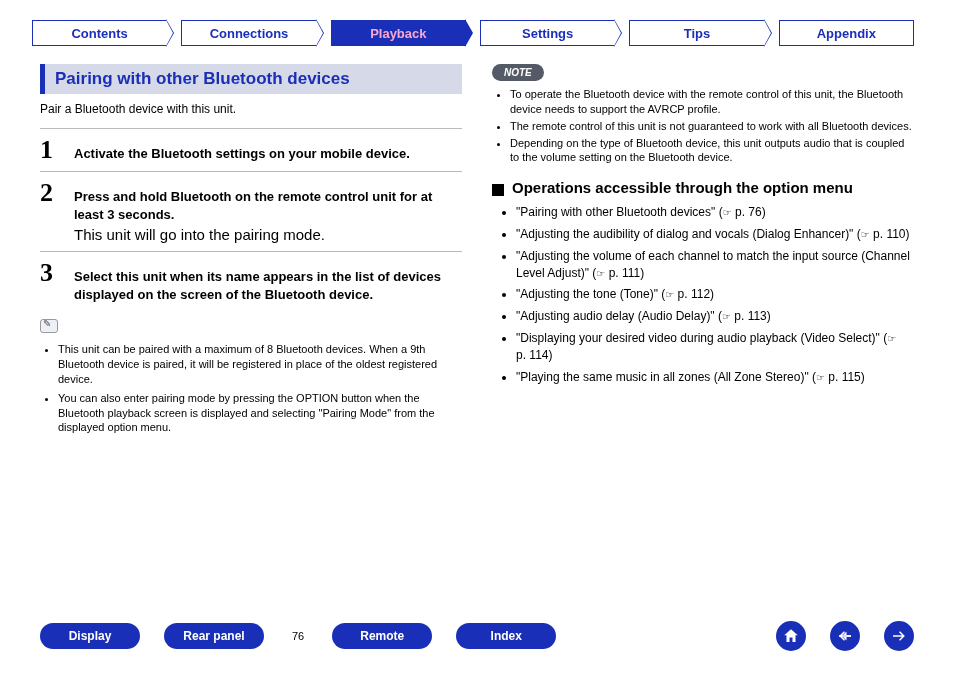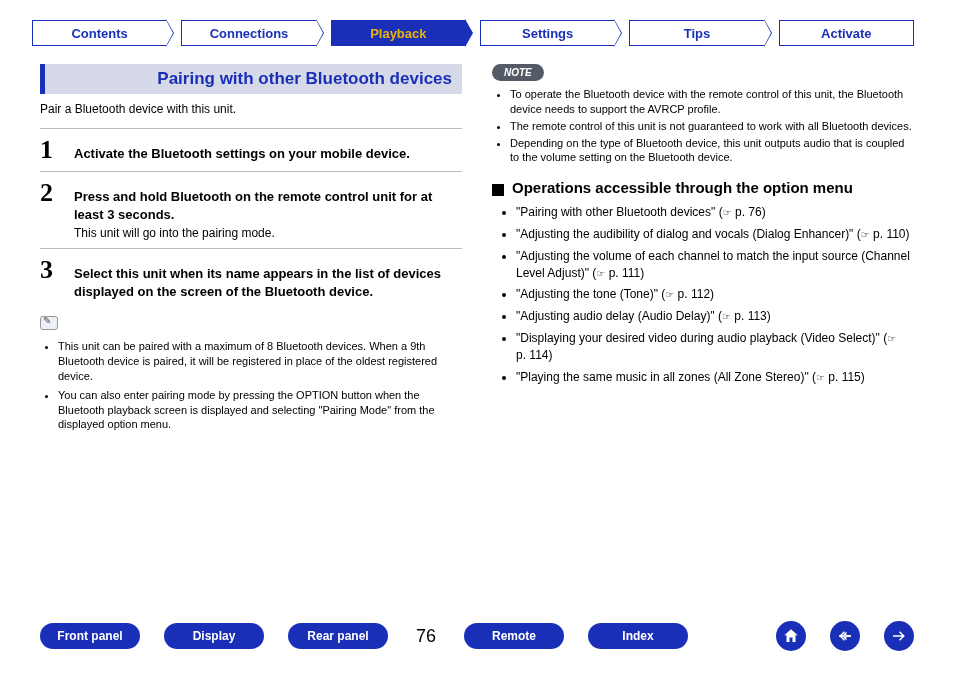--- a/index.html
+++ b/index.html
@@ -53,60 +53,59 @@
     transform: translateY(-50%);
     width: 0; height: 0;
     border-top: 14px solid transparent;
     border-bottom: 14px solid transparent;
     border-left: 8px solid #1a2fb8;
     z-index: 1;
   }
   .tab:last-child::after, .tab:last-child::before { display: none; }
   .tab.active {
     background: #1a2fb8;
-    color: #eab308;
+    color: #f9a8d4;
   }
   .tab.active::after { border-left-color: #1a2fb8; }
 
   .content {
     display: flex;
     padding: 18px 40px 0 40px;
     gap: 30px;
   }
   .col { flex: 1; min-width: 0; }
 
   .section-title {
     background: #d6d9e8;
     border-left: 5px solid #1a2fb8;
     padding: 5px 10px;
     font-size: 17px;
     font-weight: bold;
     color: #1a2fb8;
     margin: 0 0 8px 0;
-    text-align: right;
   }
   .intro { font-size: 12px; margin-bottom: 12px; }
 
   .step {
     display: flex;
     align-items: flex-start;
     padding: 8px 0;
     border-top: 1px solid #bbb;
   }
   .step-num {
     font-size: 26px;
     font-weight: bold;
     font-family: "Times New Roman", serif;
     width: 34px;
     flex-shrink: 0;
     line-height: 1;
   }
   .step-body { flex: 1; margin-top: 8px; }
   .step-title { font-weight: bold; font-size: 13px; line-height: 1.35; }
-  .step-desc { font-size: 12px; margin-top: 3px; }
+  .step-desc { font-size: 15px; margin-top: 3px; }
 
   .pencil-icon {
     display: inline-block;
     width: 16px; height: 12px;
     background: #eef0f8;
     border: 1px solid #999;
     border-radius: 3px;
     margin-top: 8px;
     margin-bottom: 4px;
     position: relative;
@@ -184,21 +183,21 @@
     cursor: pointer;
     position: relative;
   }
   .pill::before, .pill::after {
     content: "";
     position: absolute;
     top: 0;
     width: 10px; height: 100%;
   }
   .page-num {
-    font-size: 18px;
+    font-size: 11px;
     padding: 0 4px;
   }
   .spacer { flex: 1; }
   .circle-btn {
     width: 30px; height: 30px;
     border-radius: 50%;
     background: #1a2fb8;
     color: #fff;
     display: inline-flex;
     align-items: center;
@@ -211,21 +210,21 @@
 </style>
 </head>
 <body>
 
 <div class="top-tabs">
   <div class="tab">Contents</div>
   <div class="tab">Connections</div>
   <div class="tab active">Playback</div>
   <div class="tab">Settings</div>
   <div class="tab">Tips</div>
-  <div class="tab">Activate</div>
+  <div class="tab">Appendix</div>
 </div>
 
 <div class="content">
 
   <div class="col">
     <div class="section-title">Pairing with other Bluetooth devices</div>
     <div class="intro">Pair a Bluetooth device with this unit.</div>
 
     <div class="step">
       <div class="step-num">1</div>
@@ -272,21 +271,20 @@
       <li><span>"Adjusting the volume of each channel to match the input source (Channel Level Adjust)"</span> (<span class="ref-icon">☞</span> <span class="pagelink">p. 111</span>)</li>
       <li><span>"Adjusting the tone (Tone)"</span> (<span class="ref-icon">☞</span> <span class="pagelink">p. 112</span>)</li>
       <li><span>"Adjusting audio delay (Audio Delay)"</span> (<span class="ref-icon">☞</span> <span class="pagelink">p. 113</span>)</li>
       <li><span>"Displaying your desired video during audio playback (Video Select)"</span> (<span class="ref-icon">☞</span> <span class="pagelink">p. 114</span>)</li>
       <li><span>"Playing the same music in all zones (All Zone Stereo)"</span> (<span class="ref-icon">☞</span> <span class="pagelink">p. 115</span>)</li>
     </ul>
   </div>
 </div>
 
 <div class="footer">
-  <div class="pill">Front panel</div>
   <div class="pill">Display</div>
   <div class="pill">Rear panel</div>
   <span class="page-num">76</span>
   <div class="pill">Remote</div>
   <div class="pill">Index</div>
   <div class="spacer"></div>
   <div class="circle-btn">
     <svg viewBox="0 0 24 24">
         <path d="M12 3l9 8h-3v9h-4v-6h-4v6H6v-9H3z"></path>
       </svg>

